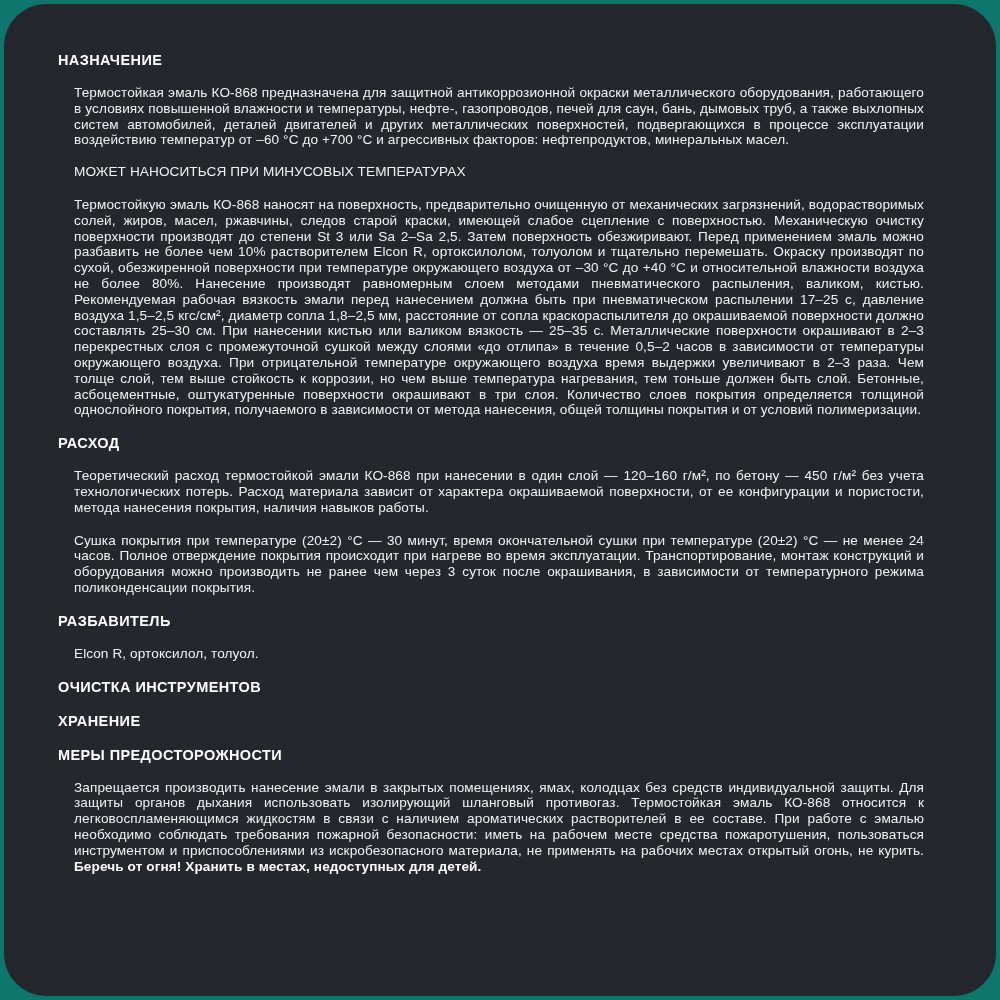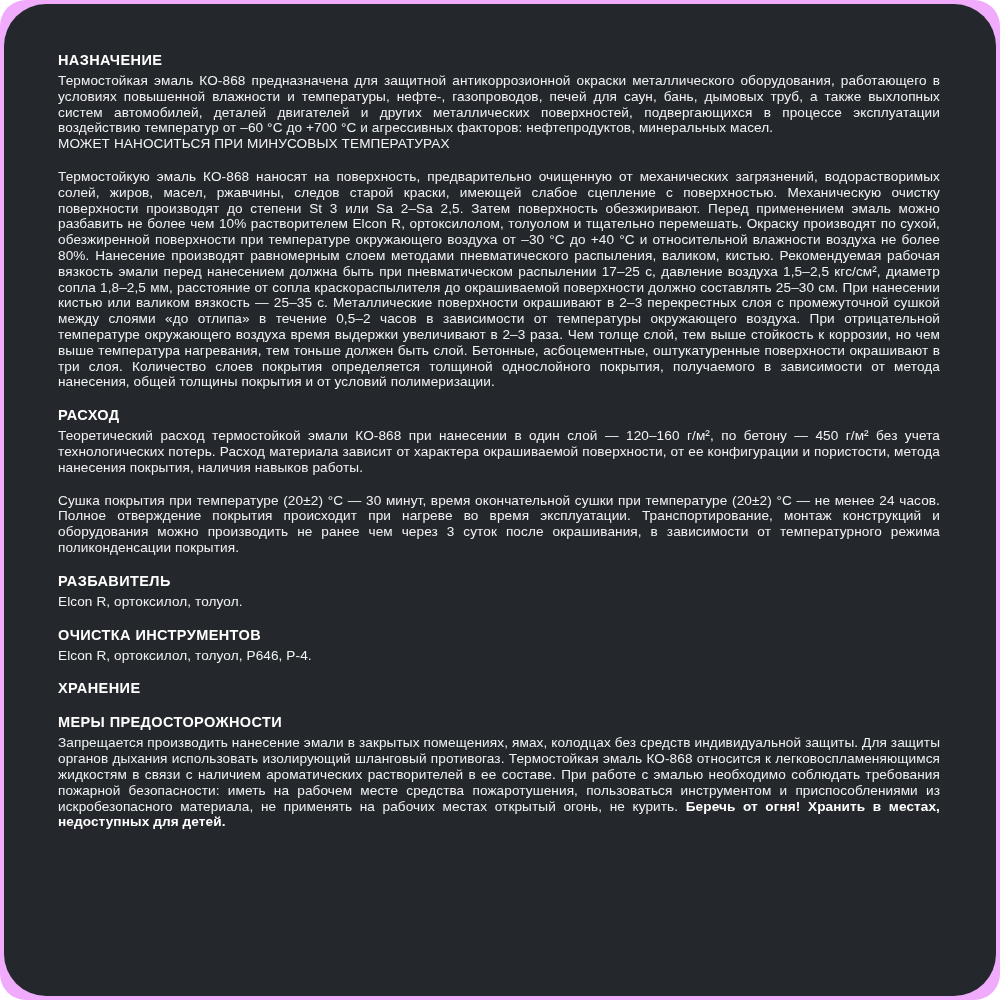--- a/index.html
+++ b/index.html
@@ -7,23 +7,22 @@
     padding: 0;
     background: #ffffff;
     width: 1000px;
     height: 1000px;
     font-family: "Liberation Sans", sans-serif;
   }
   .page {
     position: relative;
     width: 1000px;
     height: 1000px;
-    background: #f0abfc;
+    background: #0f766e;
     overflow: hidden;
-    border-radius: 26px;
   }
   .panel {
     position: absolute;
     top: 4px; left: 4px; right: 4px; bottom: 4px;
     background: #24272b;
     border-radius: 42px;
     box-sizing: border-box;
     padding: 48px 56px 40px 54px;
   }
   .sec { margin: 0 0 17px 0; }
@@ -31,21 +30,21 @@
   .sec h2 {
     margin: 0 0 4px 0;
     font-size: 14.5px;
     line-height: 17px;
     font-weight: bold;
     letter-spacing: 0.4px;
     color: #ffffff;
     text-transform: uppercase;
   }
   .sec p {
-    margin: 0;
+    margin: 16px;
     font-size: 13.6px;
     line-height: 15.8px;
     color: #f1f2f4;
     text-align: justify;
     letter-spacing: 0.1px;
   }
   .sec p b { font-weight: bold; color: #ffffff; }
 </style>
 </head>
 <body>
@@ -67,21 +66,20 @@
         </section>
         <section class="sec">
           <p>Сушка покрытия при температуре (20±2) °С — 30 минут, время окончательной сушки при температуре (20±2) °С — не менее 24 часов. Полное отверждение покрытия происходит при нагреве во время эксплуатации. Транспортирование, монтаж конструкций и оборудования можно производить не ранее чем через 3 суток после окрашивания, в зависимости от температурного режима поликонденсации покрытия.</p>
         </section>
         <section class="sec">
           <h2>РАЗБАВИТЕЛЬ</h2>
           <p>Elcon R, ортоксилол, толуол.</p>
         </section>
         <section class="sec">
           <h2>ОЧИСТКА ИНСТРУМЕНТОВ</h2>
-          <p>Elcon R, ортоксилол, толуол, Р646, Р-4.</p>
         </section>
         <section class="sec">
           <h2>ХРАНЕНИЕ</h2>
         </section>
         <section class="sec">
           <h2>МЕРЫ ПРЕДОСТОРОЖНОСТИ</h2>
           <p>Запрещается производить нанесение эмали в закрытых помещениях, ямах, колодцах без средств индивидуальной защиты. Для защиты органов дыхания использовать изолирующий шланговый противогаз. Термостойкая эмаль КО-868 относится к легковоспламеняющимся жидкостям в связи с наличием ароматических растворителей в ее составе. При работе с эмалью необходимо соблюдать требования пожарной безопасности: иметь на рабочем месте средства пожаротушения, пользоваться инструментом и приспособлениями из искробезопасного материала, не применять на рабочих местах открытый огонь, не курить. <b>Беречь от огня! Хранить в местах, недоступных для детей.</b></p>
         </section>
       </div>
   </div>

